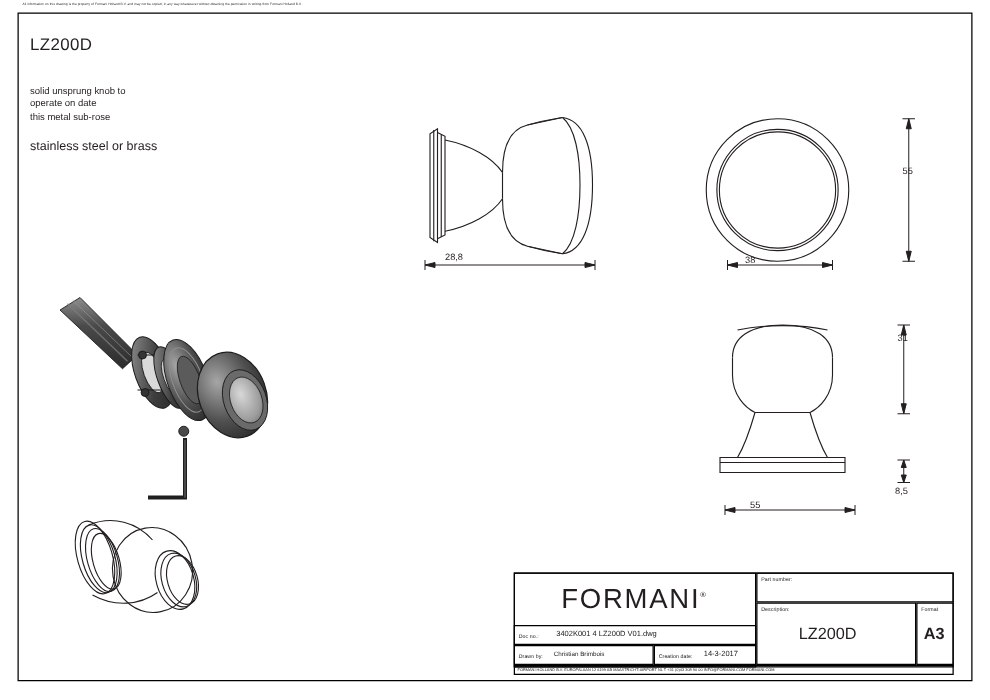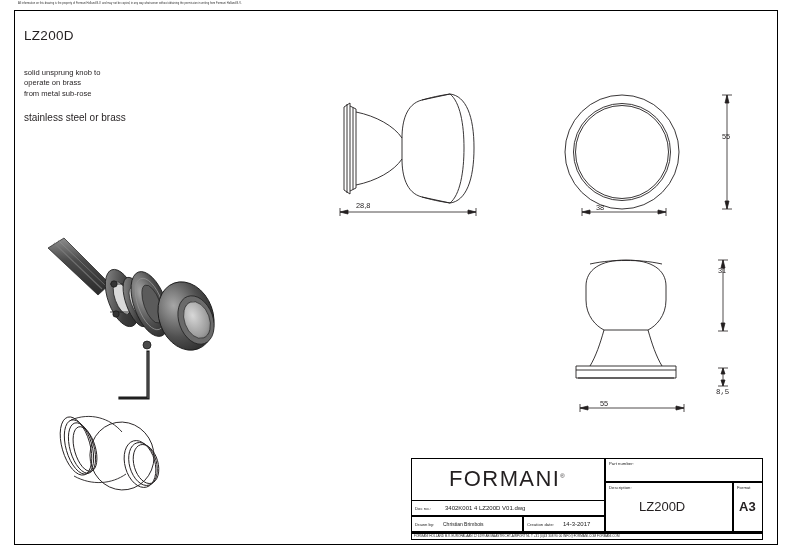--- a/index.html
+++ b/index.html
@@ -34,22 +34,22 @@
 </head>
 <body>
 
 <div class="sheet"></div>
 
 <div class="copyright">All information on this drawing is the property of Formani Holland B.V. and may not be copied, in any way whatsoever without obtaining the permission in writing from Formani Holland B.V.</div>
 
 <div class="title-code">LZ200D</div>
 <div class="desc">
   <div>solid unsprung knob to</div>
-  <div>operate on brass</div>
-  <div>from metal sub-rose</div>
+  <div>operate on date</div>
+  <div>this metal sub-rose</div>
 </div>
 <div class="material">stainless steel or brass</div>
 
 <div class="vw" style="left:336px;top:82px;">
   <svg width="148" height="130" viewBox="0 0 148 130">
     <g fill="none" stroke="#231f20" stroke-width="0.9">
 
       <path d="M8,25 L8,108 L14,112 L14,21 Z"></path>
       <line x1="11" y1="22" x2="11" y2="111"></line>
       <path d="M14,24 L20,27 L20,106 L14,109"></path>
@@ -156,21 +156,21 @@
   <svg width="22" height="26" viewBox="0 0 22 26">
     <g stroke="#231f20" stroke-width="0.8" fill="#231f20">
       <line x1="11" y1="4" x2="11" y2="22"></line>
       <line x1="6" y1="4" x2="16" y2="4"></line>
       <line x1="6" y1="22" x2="16" y2="22"></line>
       <polygon points="11,4 9,10 13,10"></polygon>
       <polygon points="11,22 9,16 13,16"></polygon>
     </g>
   </svg>
 </div>
-<div class="dimtext" style="left:716px;top:388px;width:24px;font-family:Liberation Mono, monospace;">8,5</div>
+<div class="dimtext" style="left:716px;top:388px;width:24px;">8,5</div>
 
 <div class="vw" style="left:576px;top:396px;">
   <svg width="112" height="16" viewBox="0 0 112 16">
     <g stroke="#231f20" stroke-width="0.8" fill="#231f20">
       <line x1="4" y1="12" x2="108" y2="12"></line>
       <line x1="4" y1="8" x2="4" y2="16"></line>
       <line x1="108" y1="8" x2="108" y2="16"></line>
       <polygon points="4,12 12,10 12,14"></polygon>
       <polygon points="108,12 100,10 100,14"></polygon>
     </g>

